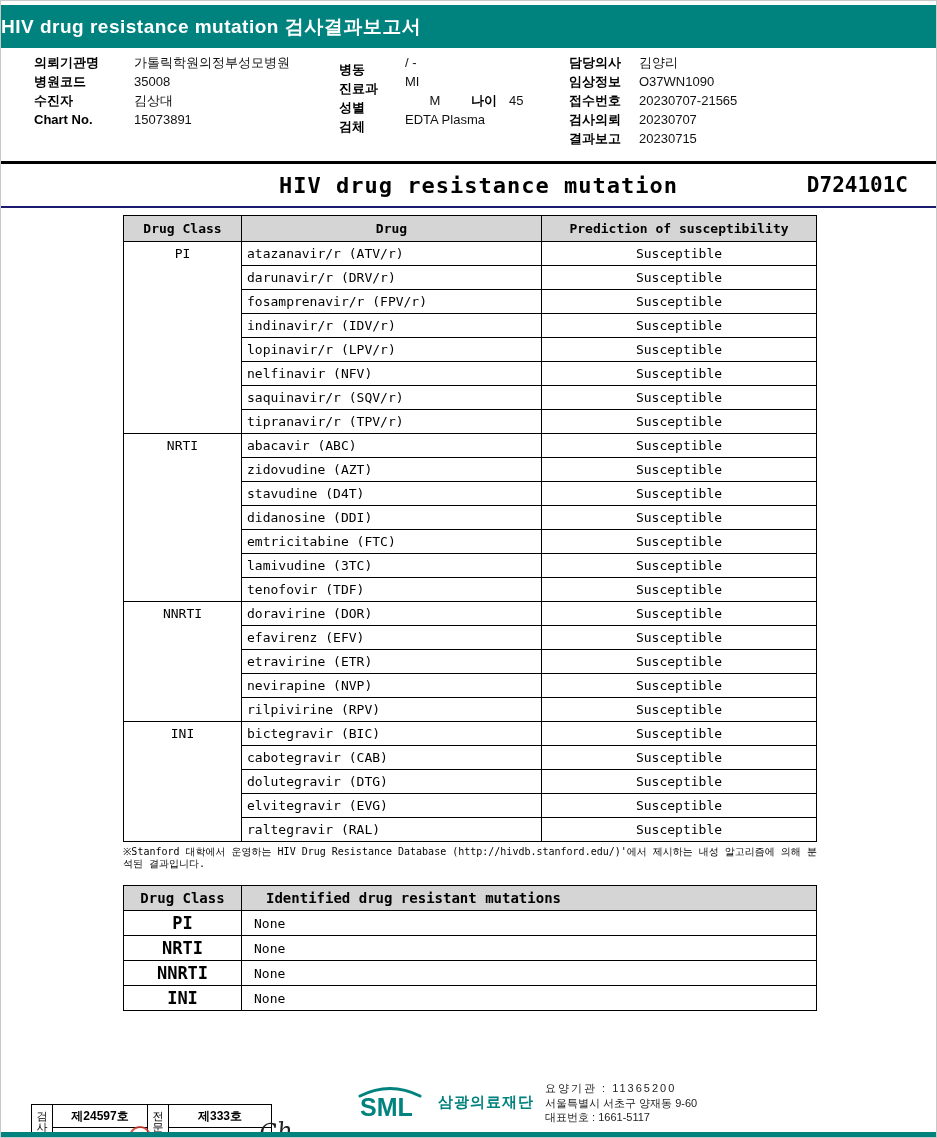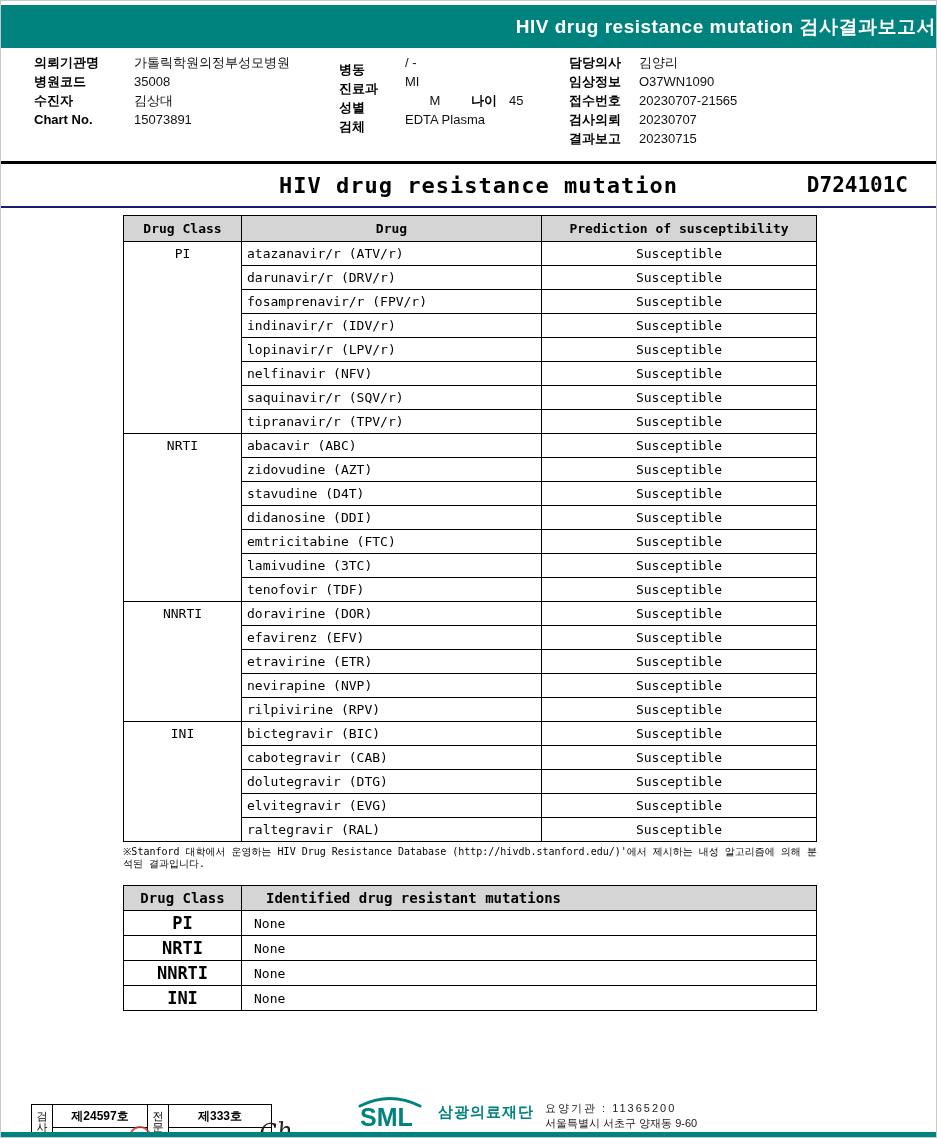--- a/index.html
+++ b/index.html
@@ -2,21 +2,21 @@
 <html style="--teal: #00837f; --header_gray: #d5d5d5; --stamp_red: #cf3a2e; --rule_navy: #1b1b6f;"><head>
 <meta charset="utf-8">
 <style>
   * { margin:0; padding:0; box-sizing:border-box; }
   html,body { background:#fff; }
   body { width:937px; height:1138px; font-family:"Liberation Sans",sans-serif; color:#000; }
   .page { position:relative; width:937px; height:1138px; background:#fff; border:1px solid #c9c9c9; overflow:hidden; }
 
   
   .title-bar { position:absolute; top:4px; left:0; right:0; height:43px;
-    background:var(--teal,#00837f); color:#fff; display:flex; align-items:center; justify-content:flex-end;
+    background:var(--teal,#00837f); color:#fff; display:flex; align-items:center; justify-content:flex-start;
     font-size:19px; font-weight:bold; letter-spacing:.5px; }
 
   
   .info-col { position:absolute; top:52px; font-size:13px; }
   .col1 { left:33px; width:300px; }
   .col2 { left:338px; width:225px; }
   .col3 { left:568px; width:345px; }
   .info-row { display:flex; height:19px; align-items:center; white-space:nowrap; }
   .info-label { font-weight:bold; flex:0 0 auto; }
   .col1 .info-label { width:100px; }
@@ -79,21 +79,21 @@
     font-size:13px; letter-spacing:2px; }
   .stamp { position:absolute; right:-4px; top:-2px; width:22px; height:22px; border:2px solid var(--stamp_red,#cf3a2e);
     border-radius:50%; color:var(--stamp_red,#cf3a2e); font-size:10px; font-weight:bold; letter-spacing:0;
     display:flex; align-items:center; justify-content:center; transform:rotate(-12deg); opacity:.85; background:rgba(255,255,255,.2); }
   .signature { position:absolute; right:-22px; top:-10px; font-family:"DejaVu Serif",serif; font-style:italic;
     font-size:24px; letter-spacing:0; color:#222; transform:rotate(-6deg); }
 
   .logo-group { position:absolute; left:352px; top:1080px; display:flex; align-items:center; gap:11px; }
   .org-name { font-size:15px; font-weight:bold; color:var(--teal,#00837f); letter-spacing:1px; white-space:nowrap; }
   .org-info { font-size:11px; line-height:14.5px; color:#222; white-space:nowrap; }
-  .org-info .spaced { letter-spacing:2px;margin-top:20px; }
+  .org-info .spaced { letter-spacing:2px; }
 
   .bottom-bar { position:absolute; left:0; right:0; bottom:0; height:5px; background:var(--teal,#00837f); }
 </style>
 </head>
 <body>
 
 <div class="page">
 
   <div class="title-bar">
     <span>HIV drug resistance mutation 검사결과보고서</span>

